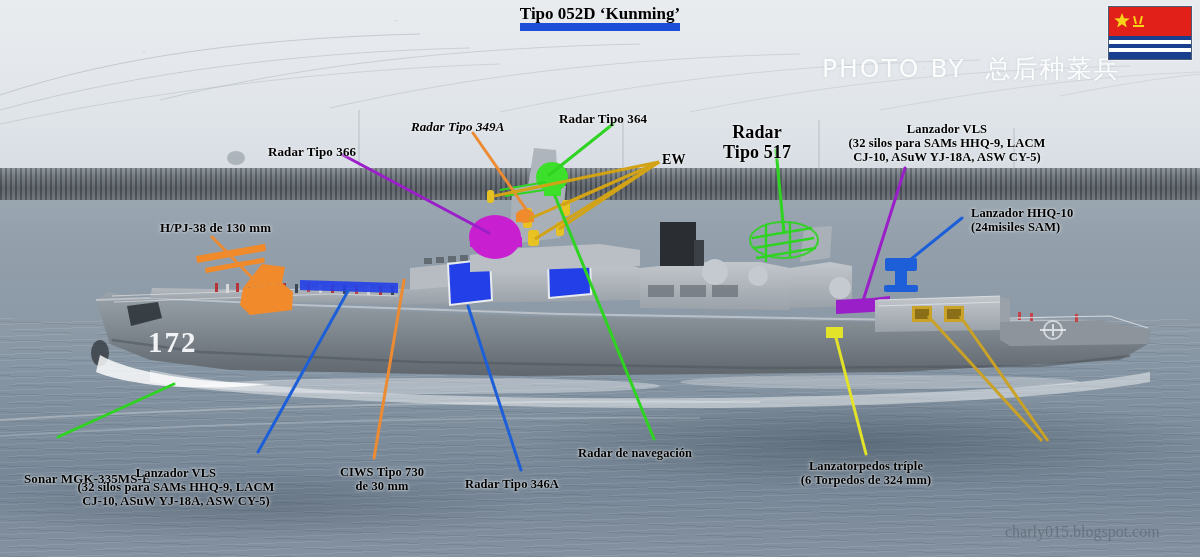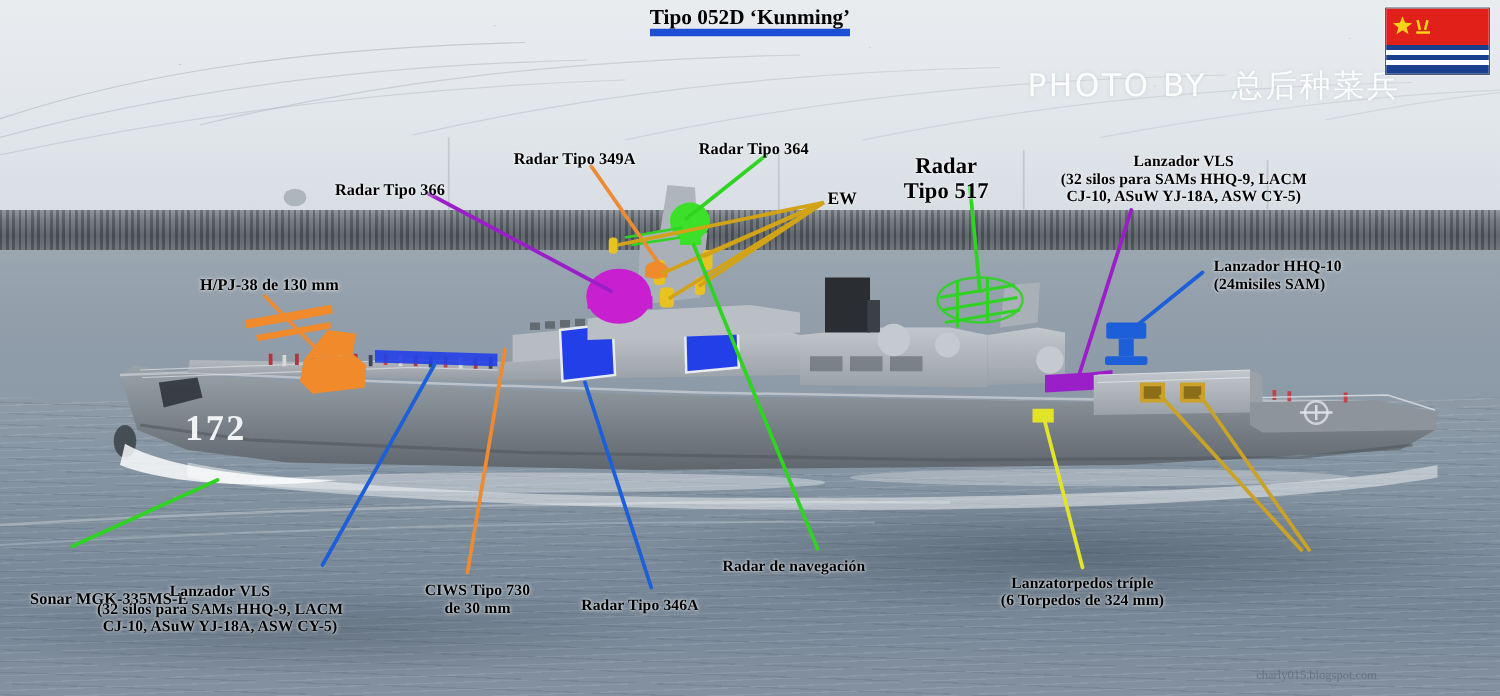--- a/index.html
+++ b/index.html
@@ -64,21 +64,21 @@
     position:absolute;color:#000;font-weight:bold;
     font-family:"Liberation Serif", serif;
     line-height:1.12;white-space:pre;letter-spacing:.1px;
     text-shadow:0 0 2px rgba(255,255,255,.85),0 0 4px rgba(255,255,255,.55);
   }
   .lbl.c{text-align:center;}
   .title{
     position:absolute;left:0;top:4px;width:1200px;text-align:center;
     font-family:"Liberation Serif", serif;font-weight:bold;font-size:17px;color:#000;
   }
-  .title span{border-bottom:6px solid #1d4ed8;padding-bottom:0px;}
+  .title span{border-bottom:8px solid #1d4ed8;padding-bottom:0px;}
   .subtitle{
     position:absolute;left:0;top:33px;width:1200px;text-align:center;
     font-family:"Liberation Serif", serif;font-weight:bold;font-size:12.5px;color:#000;
   }
   
   .logo{position:absolute;left:34px;top:36px;width:170px;height:30px;}
   .logo-hsh{
     position:absolute;left:30px;top:-2px;font-family:"Liberation Serif",serif;
     font-weight:bold;font-style:italic;font-size:24px;color:#d0191c;letter-spacing:-1px;
     text-shadow:1px 1px 0 rgba(120,0,0,.35);
@@ -95,21 +95,21 @@
     background:repeating-linear-gradient(110deg,#2a2a2a 0 2px,transparent 2px 5px);
     transform:skewX(-18deg);}
   
   .wm-photo{
     position:absolute;left:822px;top:52px;
     font-family:"DejaVu Sans",sans-serif;font-size:25px;color:rgba(255,255,255,.92);
     letter-spacing:2px;white-space:pre;text-shadow:0 0 3px rgba(180,190,200,.5);
   }
   .wm-blog{
     position:absolute;left:1005px;top:523px;
-    font-family:"Liberation Serif",serif;font-size:10px;color:rgba(95,108,120,.78);margin-top:12px;
+    font-family:"Liberation Serif",serif;font-size:16px;color:rgba(95,108,120,.78);
   }
   
   .flag{position:absolute;right:8px;top:6px;width:82px;height:52px;border:1px solid #4b5b74;box-shadow:0 0 0 1px rgba(255,255,255,.35);}
   svg{display:block;overflow:visible;}
   .ln{fill:none;stroke-linecap:round;}
 </style>
 </head>
 <body>
 
 <div id="stage">
@@ -396,21 +396,21 @@
       <rect x="24" y="18" width="11" height="2"></rect>
     </g>
     <rect x="0" y="29" width="82" height="4" fill="#1b3f8f"></rect>
     <rect x="0" y="33" width="82" height="4" fill="#ffffff"></rect>
     <rect x="0" y="37" width="82" height="4" fill="#1b3f8f"></rect>
     <rect x="0" y="41" width="82" height="4" fill="#ffffff"></rect>
     <rect x="0" y="45" width="82" height="7" fill="#1b3f8f"></rect>
   </svg>
 
   <div class="lbl" style="left:268px;top:145px;font-size:13px;">Radar Tipo 366</div>
-  <div class="lbl" style="left:411px;top:120px;font-size:13px;">Radar Tipo 349A</div>
+  <div class="lbl" style="left:411px;top:120px;font-size:13px;font-style:italic;">Radar Tipo 349A</div>
   <div class="lbl" style="left:559px;top:112px;font-size:13px;">Radar Tipo 364</div>
   <div class="lbl" style="left:662px;top:152px;font-size:14px;">EW</div>
   <div class="lbl c" style="left:718px;top:122px;width:78px;font-size:18px;">Radar
 Tipo 517</div>
   <div class="lbl c" style="left:824px;top:122px;width:246px;font-size:12.5px;">Lanzador VLS
 (32 silos para SAMs HHQ-9, LACM
 CJ-10, ASuW YJ-18A, ASW CY-5)</div>
   <div class="lbl" style="left:971px;top:206px;font-size:12.5px;">Lanzador HHQ-10
 (24misiles SAM)</div>
   <div class="lbl" style="left:160px;top:221px;font-size:13px;">H/PJ-38 de 130 mm</div>

